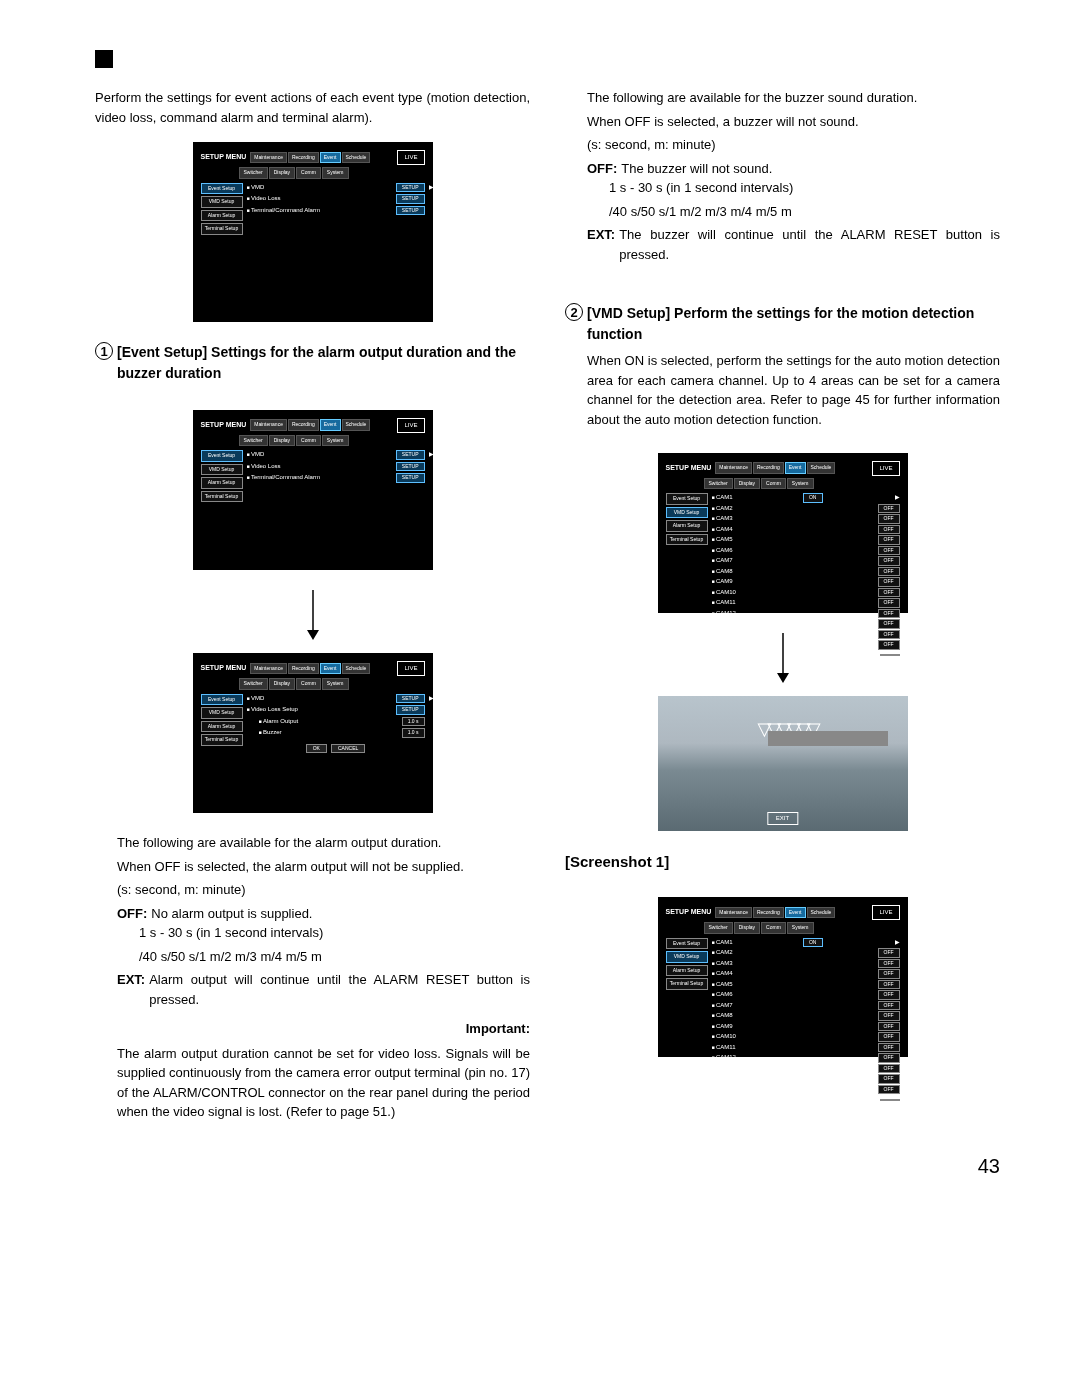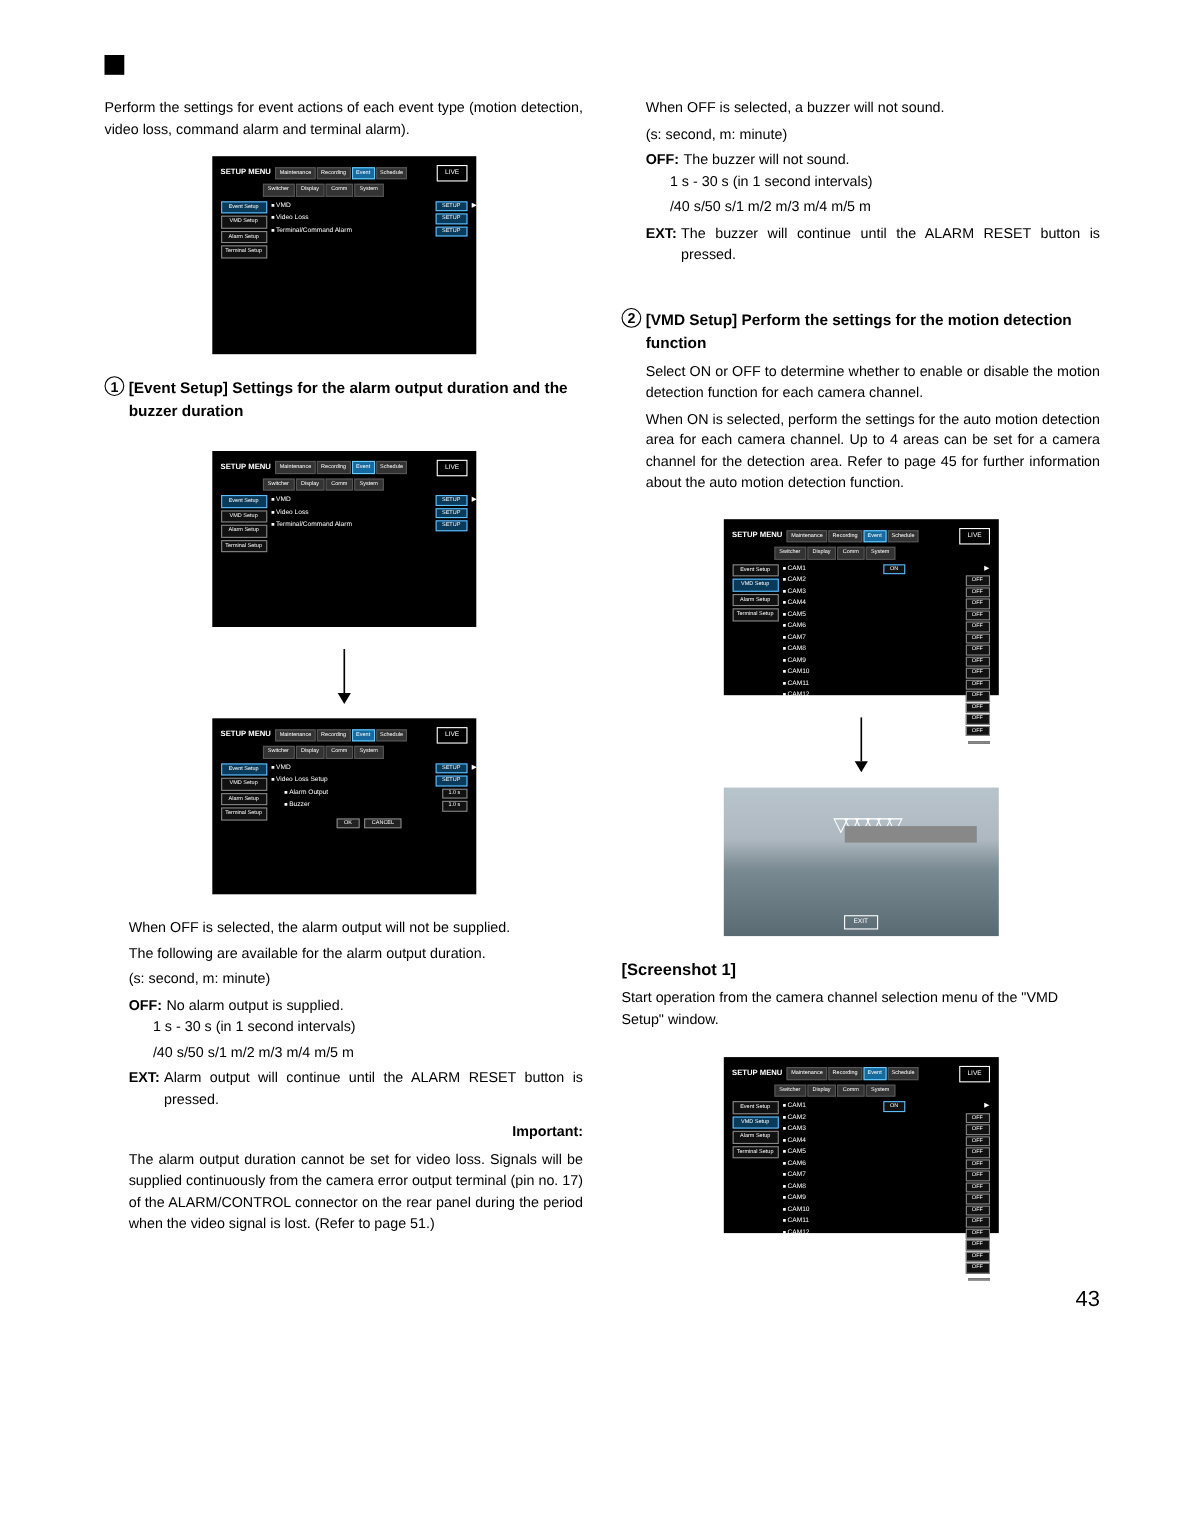--- a/index.html
+++ b/index.html
@@ -374,22 +374,22 @@
           <div class="row">
               <span class="lbl">Buzzer</span>
               <span class="val">1.0 s</span>
             </div>
         </div>
         <div class="btns"><span>OK</span><span>CANCEL</span></div>
       </div>
     </div>
 
     <div class="sub-body">
+      <p>The following are available for the alarm output duration.</p>
       <p>When OFF is selected, the alarm output will not be supplied.</p>
-      <p>The following are available for the alarm output duration.</p>
       <p>(s: second, m: minute)</p>
       <div class="defline">
           <span class="term">OFF:</span>
           <span class="desc">No alarm output is supplied.</span>
         </div>
       <p class="indent1">1 s - 30 s (in 1 second intervals)</p>
       <p class="indent1">/40 s/50 s/1 m/2 m/3 m/4 m/5 m</p>
       <div class="defline">
           <span class="term">EXT:</span>
           <span class="desc">Alarm output will continue until the ALARM RESET button is pressed.</span>
@@ -397,41 +397,41 @@
     </div>
 
     <p class="important">Important:</p>
     <div class="sub-body">
       <p>The alarm output duration cannot be set for video loss. Signals will be supplied continuously from the camera error output terminal (pin no. 17) of the ALARM/CONTROL connector on the rear panel during the period when the video signal is lost. (Refer to page 51.)</p>
     </div>
   </div>
 
   <div class="col">
     <div class="sub-body">
+      <p>The following are available for the buzzer sound duration.</p>
       <p>When OFF is selected, a buzzer will not sound.</p>
       <p>(s: second, m: minute)</p>
       <div class="defline">
           <span class="term">OFF:</span>
           <span class="desc">The buzzer will not sound.</span>
         </div>
       <p class="indent1">1 s - 30 s (in 1 second intervals)</p>
       <p class="indent1">/40 s/50 s/1 m/2 m/3 m/4 m/5 m</p>
       <div class="defline">
           <span class="term">EXT:</span>
           <span class="desc">The buzzer will continue until the ALARM RESET button is pressed.</span>
         </div>
     </div>
 
     <br><br>
     <div class="subhead">
       <span class="circled">2</span>
       <span class="sh-text">[VMD Setup] Perform the settings for the motion detection function</span>
     </div>
     <div class="sub-body">
-      <p>Select ON or OFF to determine whether to enable or disable the motion detection function for each camera channel.</p>
       <p>When ON is selected, perform the settings for the auto motion detection area for each camera channel. Up to 4 areas can be set for a camera channel for the detection area. Refer to page 45 for further information about the auto motion detection function.</p>
     </div>
     <br>
 
     
     <div class="figure smaller clearfix">
       <div class="fig-head">
         <span class="menu-label">SETUP MENU</span>
         <span class="tab">Maintenance</span>
         <span class="tab">Recording</span>
@@ -528,21 +528,20 @@
     </div>
 
     
     <div class="fig-photo">
       <div class="roof-tri">▽▽▽▽▽▽</div>
       <div class="roof"></div>
       <div class="exit">EXIT</div>
     </div>
 
     <div class="screenshot-head">[Screenshot 1]</div>
-    <p>Start operation from the camera channel selection menu of the "VMD Setup" window.</p>
     <br>
 
     
     <div class="figure smaller clearfix">
       <div class="fig-head">
         <span class="menu-label">SETUP MENU</span>
         <span class="tab">Maintenance</span>
         <span class="tab">Recording</span>
         <span class="tab active">Event</span>
         <span class="tab">Schedule</span>

